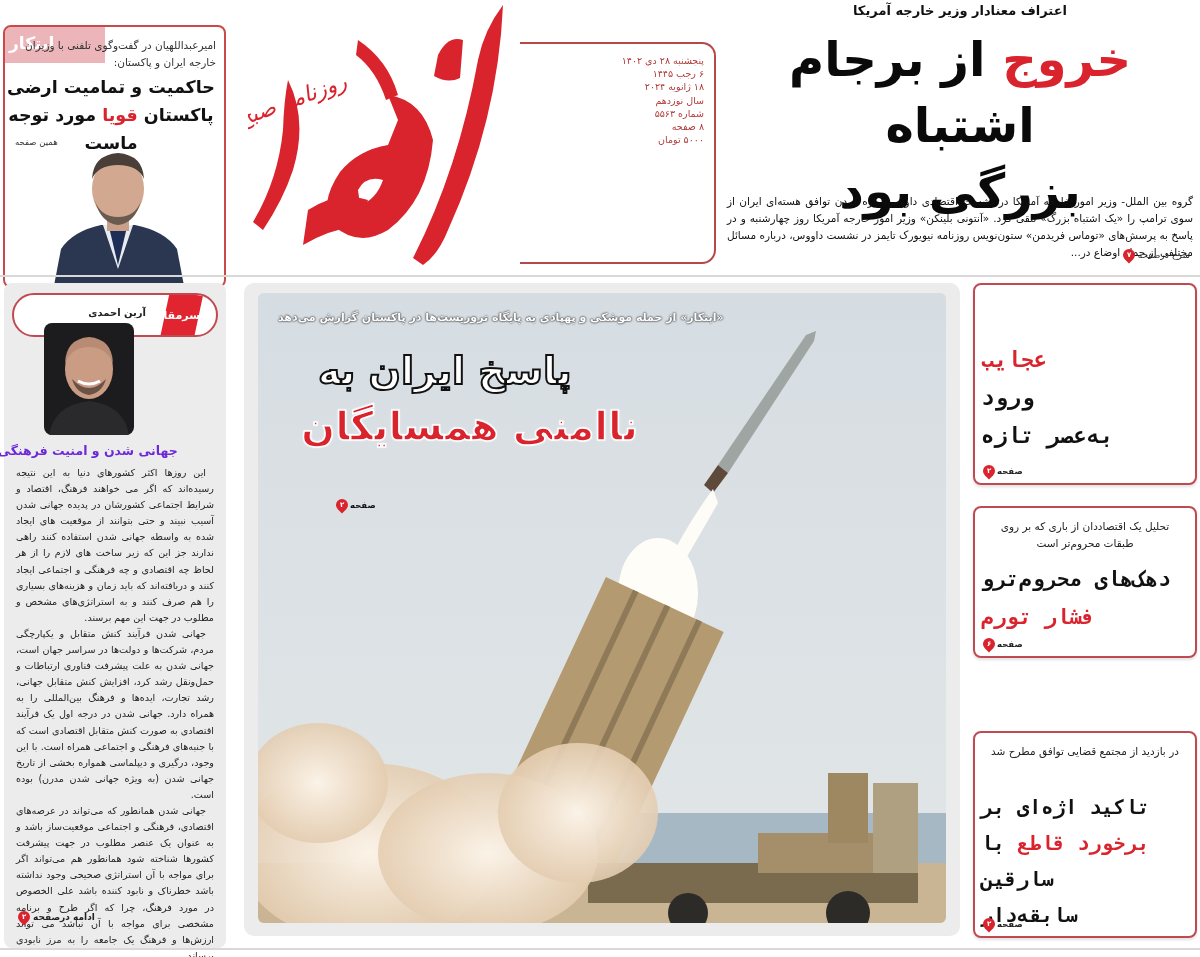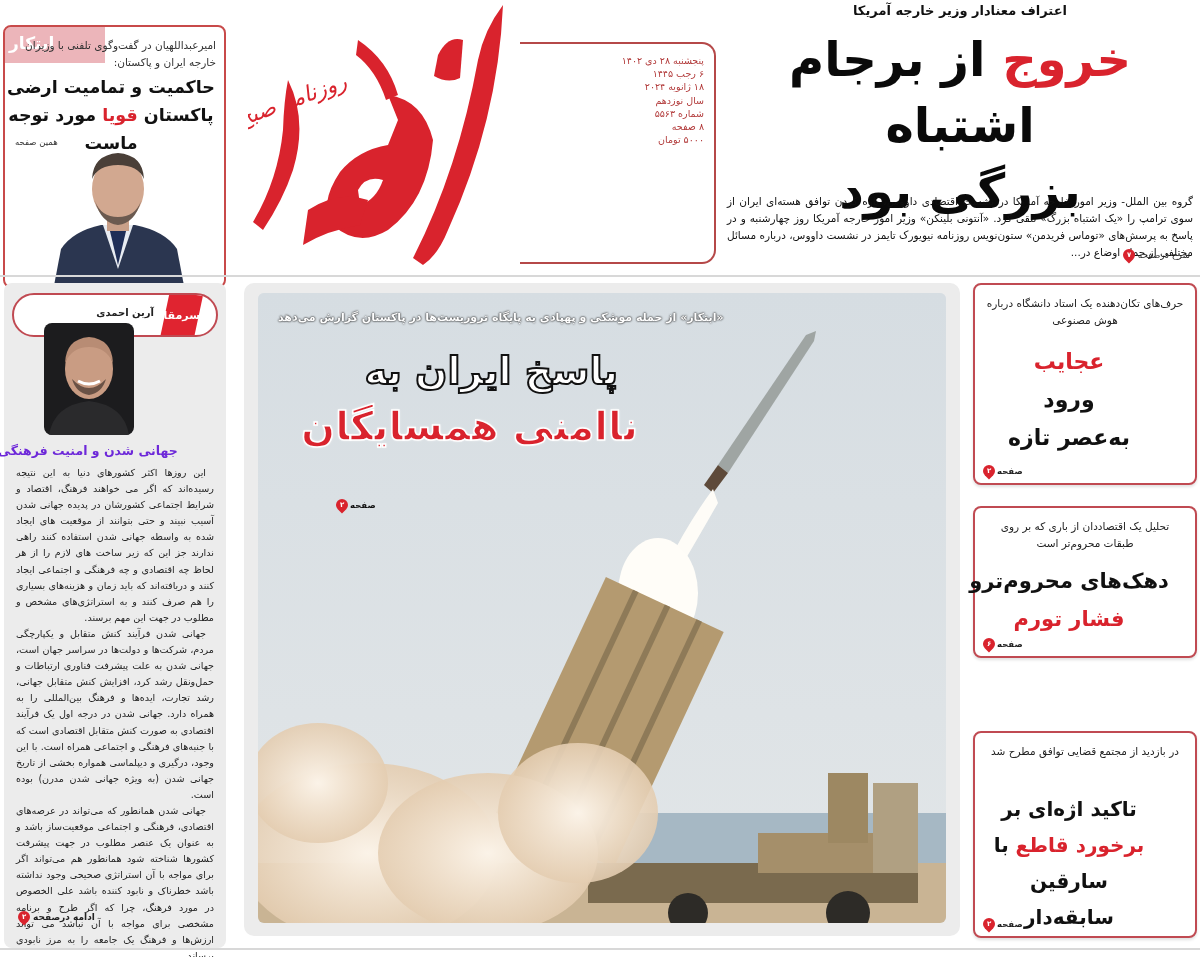--- a/index.html
+++ b/index.html
@@ -29,39 +29,39 @@
   .lead-body { left: 727px; top: 193px; width: 466px; font-size: 10.5px; line-height: 17px; color: #111; text-align: justify; }
   .lead-ref { left: 1030px; top: 249px; width: 160px; font-size: 9px; color: #222; display: flex; flex-direction: row; align-items: center; gap: 3px; justify-content: flex-end; direction: ltr; }
 
   .divider-line { left: 0; top: 275px; width: 1200px; height: 2px; background: #d8d8d8; }
 
   
   .ed-col { left: 4px; top: 283px; width: 222px; height: 665px; background: #ececec; border-radius: 8px; }
   .ed-pill { position: absolute; left: 8px; top: 10px; width: 206px; height: 44px; border: 2px solid #c04a52; border-radius: 22px; background: #fff; overflow: hidden; }
   .ed-tag { position: absolute; right: 18px; top: -4px; width: 34px; height: 56px; background: #e02430; transform: skewX(-12deg); }
   .ed-tag-label { position: absolute; right: 16px; top: 14px; font-size: 11px; color: #fff; font-weight: bold; }
-  .ed-author { position: absolute; right: 62px; top: 12px; font-size: 10px; color: #222; font-weight: bold; }
+  .ed-author { position: absolute; right: 70px; top: 12px; font-size: 10px; color: #222; font-weight: bold; }
   .ed-photo { position: absolute; left: 40px; top: 40px; width: 90px; height: 112px; border-radius: 8px; overflow: hidden; }
   .ed-title { position: absolute; right: 26px; top: 160px; width: 202px; text-align: left; font-size: 12.5px; font-weight: bold; color: #6d28d9; }
   .ed-body { position: absolute; right: 12px; top: 182px; width: 198px; font-size: 9.6px; line-height: 16.1px; color: #222; text-align: justify; }
   .ed-body p { text-indent: 8px; }
   .ed-more { position: absolute; left: 14px; top: 628px; display: flex; align-items: center; gap: 3px; font-size: 9px; color: #222; direction: ltr; font-weight: bold; }
 
   
   .main-frame { left: 244px; top: 283px; width: 716px; height: 653px; background: #ececec; border-radius: 10px; }
   .main-photo { position: absolute; left: 14px; top: 10px; width: 688px; height: 630px; border-radius: 6px; overflow: hidden; background: #dfe3e6; }
   .main-kicker { position: absolute; left: 20px; top: 18px; width: 660px; text-align: left; font-size: 11px; font-weight: bold; color: #fff; text-shadow: 0 0 2px #333, 0 0 2px #333; }
-  .main-line1 { position: absolute; left: 60px; top: 56px; width: 300px; text-align: right; font-size: 38px; font-weight: 900; color: #fff; -webkit-text-stroke: 2px #111; }
+  .main-line1 { position: absolute; left: 60px; top: 56px; width: 300px; text-align: left; font-size: 38px; font-weight: 900; color: #fff; -webkit-text-stroke: 2px #111; }
   .main-line2 { position: absolute; left: 40px; top: 110px; width: 340px; text-align: right; font-size: 40px; font-weight: 900; color: #d9232d; -webkit-text-stroke: 1.5px #fff; text-shadow: 0 0 3px #fff; }
   .main-ref { position: absolute; left: 78px; top: 206px; display: flex; align-items: center; gap: 2px; font-size: 8.5px; color: #111; direction: ltr; font-weight: bold; }
 
   
   .side-box { left: 973px; width: 224px; border: 2px solid #c04a52; border-radius: 8px; background: #fff; box-shadow: 0 2px 3px rgba(0,0,0,0.12); }
   .side-kicker { position: absolute; right: 10px; top: 10px; width: 200px; text-align: center; font-size: 10.5px; line-height: 17px; color: #222; }
-  .side-head { position: absolute; right: 22px; width: 208px; text-align: center; font-weight: 900; color: #111; }
+  .side-head { position: absolute; right: 6px; width: 208px; text-align: left; font-weight: 900; color: #111; font-family: Liberation Mono, monospace; }
   .side-head .red { color: #d9232d; }
   .side-ref { position: absolute; left: 8px; bottom: 6px; display: flex; align-items: center; gap: 2px; font-size: 8.5px; color: #222; direction: ltr; font-weight: bold; }
 
   .bottom-line { left: 0; top: 948px; width: 1200px; height: 2px; background: #d8d8d8; }
 
   
   .badge { display: inline-flex; width: 12px; height: 12px; border-radius: 50% 50% 50% 0; transform: rotate(-45deg); background: #d9232d; align-items: center; justify-content: center; }
   .badge span { transform: rotate(45deg); font-size: 7px; color: #fff; font-weight: bold; }
 </style>
 </head>
@@ -201,21 +201,20 @@
     <div class="main-ref">
       <span class="badge">
           <span>۲</span>
         </span>
       <span>صفحه</span>
     </div>
   </div>
 </div>
 
 <div class="abs side-box" style="top:283px; height:202px;">
-  <div class="side-kicker">حرف‌های تکان‌دهنده یک استاد دانشگاه درباره هوش مصنوعی</div>
   <div class="side-head" style="top:58px; font-size:22px; line-height:38px;">
     <div class="red">عجایب</div>
     <div>ورود</div>
     <div>به‌عصر تازه</div>
   </div>
   <div class="side-ref">
     <span class="badge">
         <span>۲</span>
       </span>
     <span>صفحه</span>

